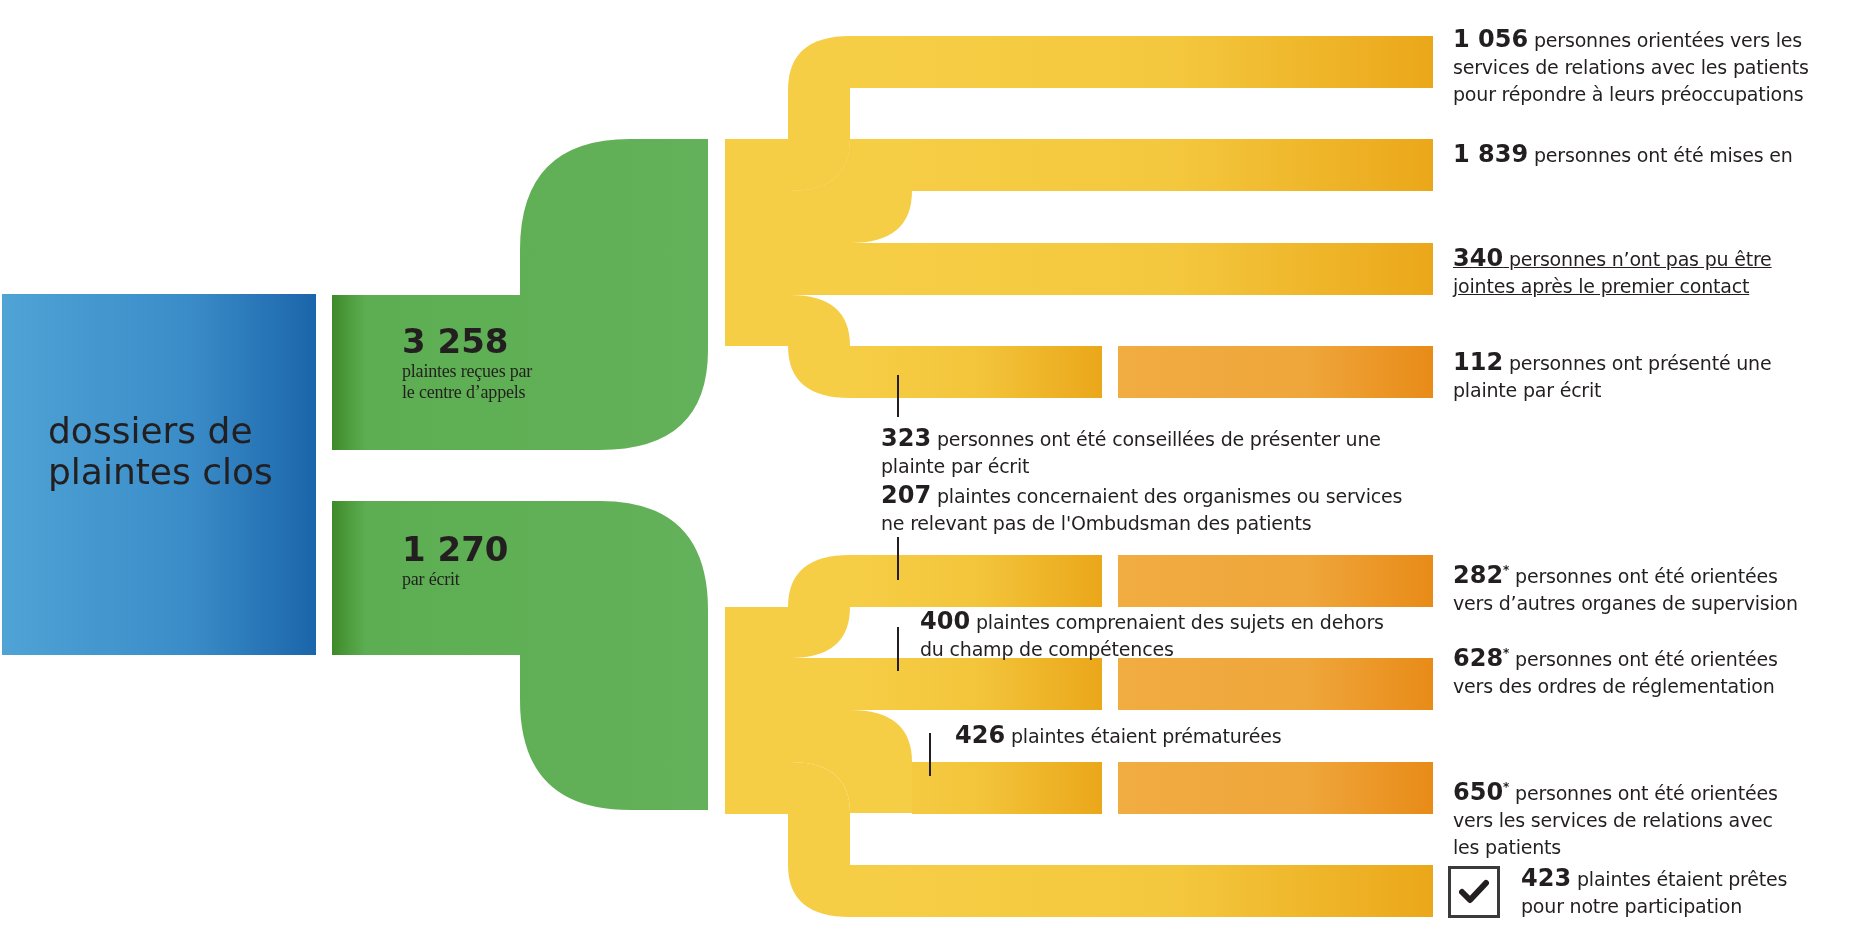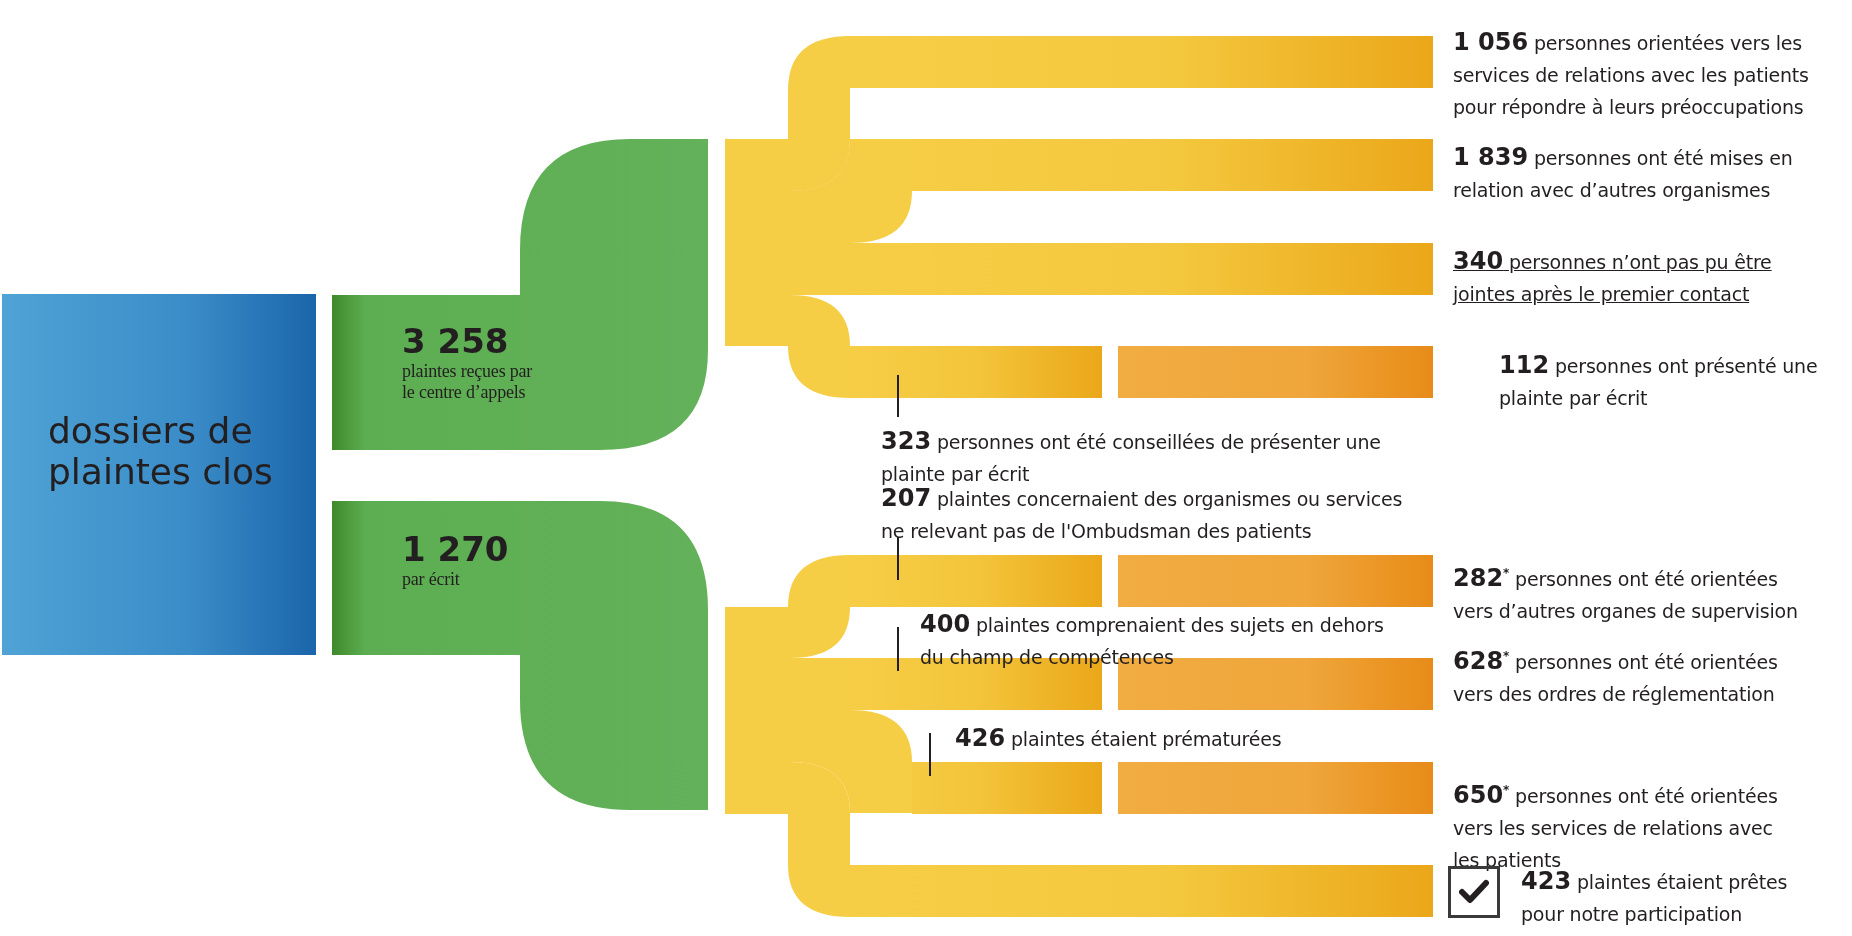--- a/index.html
+++ b/index.html
@@ -4,21 +4,21 @@
 <style>
   html, body { margin: 0; padding: 0; background: #ffffff; }
   body { width: 1852px; height: 936px; position: relative; overflow: hidden;
          font-family: "DejaVu Sans", "Liberation Sans", sans-serif; color: #231f20; }
   svg.shapes { position: absolute; left: 0; top: 0; }
   .lbl { position: absolute; line-height: 1.15; white-space: nowrap; }
   .big-num { font-weight: bold; font-size: 34px; display: block; }
   .big-txt { font-size: 18px; display: block; letter-spacing: -0.2px; font-family: Liberation Serif, serif; }
   .total-num { font-weight: bold; font-size: 36px; display: block; }
   .total-txt { font-size: 36px; display: block; line-height: 1.15; }
-  .out { position: absolute; font-size: 19px; line-height: 32px; white-space: nowrap; letter-spacing: -0.2px; }
+  .out { position: absolute; font-size: 19px; line-height: 27px; white-space: nowrap; letter-spacing: -0.2px; }
   .out b { font-size: 24px; font-weight: bold; letter-spacing: 0; }
   .out sup { font-size: 12px; font-weight: bold; vertical-align: 9px; }
   .tick { position: absolute; width: 2px; background: #231f20; }
   .check-box { position: absolute; left: 1448px; top: 866px; width: 46px; height: 46px;
                border: 3px solid #3a3a3a; box-sizing: content-box; }
   .check-box svg { position: absolute; left: 8px; top: 10px; }
 </style>
 </head>
 <body>
 
@@ -108,27 +108,26 @@
   <span class="big-txt">par écrit</span>
 </div>
 
 <div class="out" style="left:1453px; top:26px;">
   <b>1 056</b> <span>personnes orientées vers les</span><br>
   <span>services de relations avec les patients</span><br>
   <span>pour répondre à leurs préoccupations</span>
 </div>
 <div class="out" style="left:1453px; top:141px;">
   <b>1 839</b> <span>personnes ont été mises en</span><br>
-  <span>relation avec d’autres organismes</span>
 </div>
 <div class="out" style="left:1453px; top:245px;text-decoration:underline;">
   <b>340</b> <span>personnes n’ont pas pu être</span><br>
   <span>jointes après le premier contact</span>
 </div>
-<div class="out" style="left:1453px; top:349px;margin-left:46px;">
+<div class="out" style="left:1453px; top:349px;">
   <b>112</b> <span>personnes ont présenté une</span><br>
   <span>plainte par écrit</span>
 </div>
 <div class="out" style="left:1453px; top:557px;">
   <b>282</b><sup>*</sup> <span>personnes ont été orientées</span><br>
   <span>vers d’autres organes de supervision</span>
 </div>
 <div class="out" style="left:1453px; top:640px;">
   <b>628</b><sup>*</sup> <span>personnes ont été orientées</span><br>
   <span>vers des ordres de réglementation</span>

